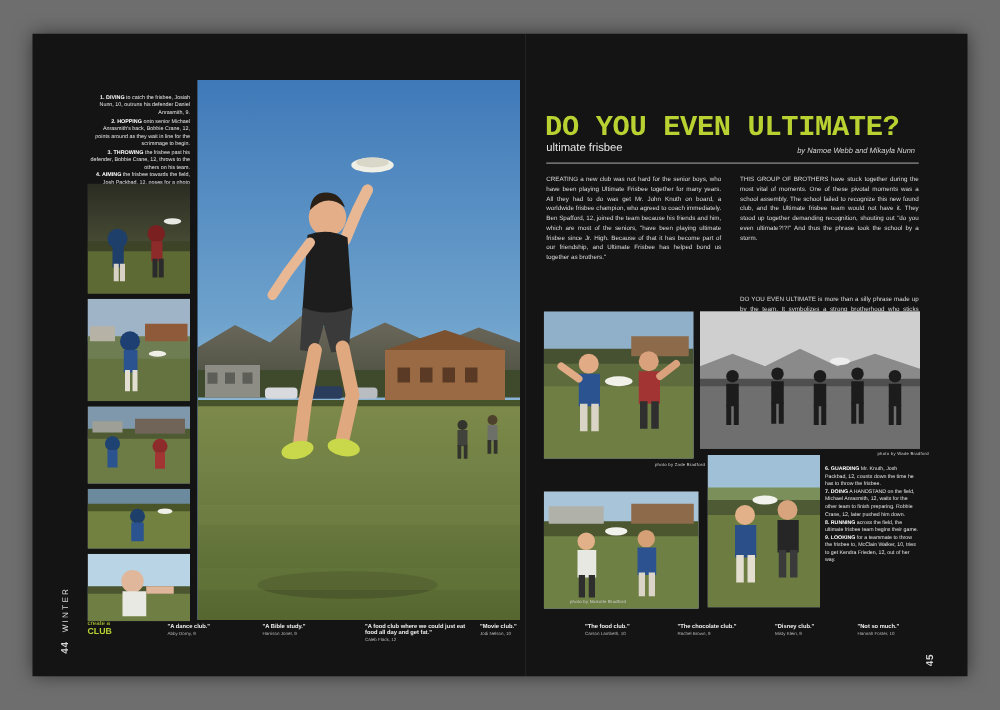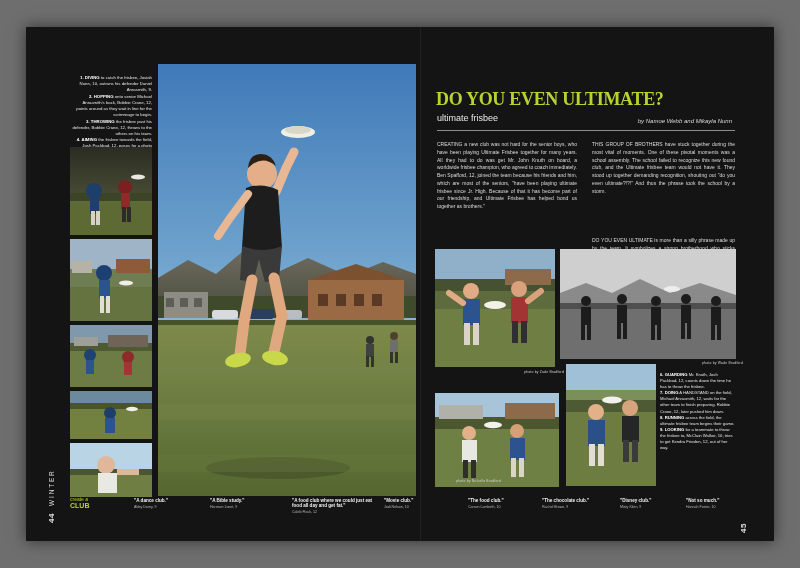--- a/index.html
+++ b/index.html
@@ -79,24 +79,24 @@
     overflow: hidden;
     background: #5b87b5;
   }
 
   
   .headline {
     position: absolute;
     left: 410px;
     top: 62px;
     color: #b9d232;
-    font-size: 18px;
+    font-size: 23px;
     font-weight: bold;
     letter-spacing: -0.3px;
-    font-family: Liberation Serif, serif;
+    font-family: Liberation Mono, monospace;
   }
   .subhead {
     position: absolute;
     left: 411px;
     top: 86px;
     color: #e8e8e8;
     font-size: 9px;
   }
   .rule {
     position: absolute;

